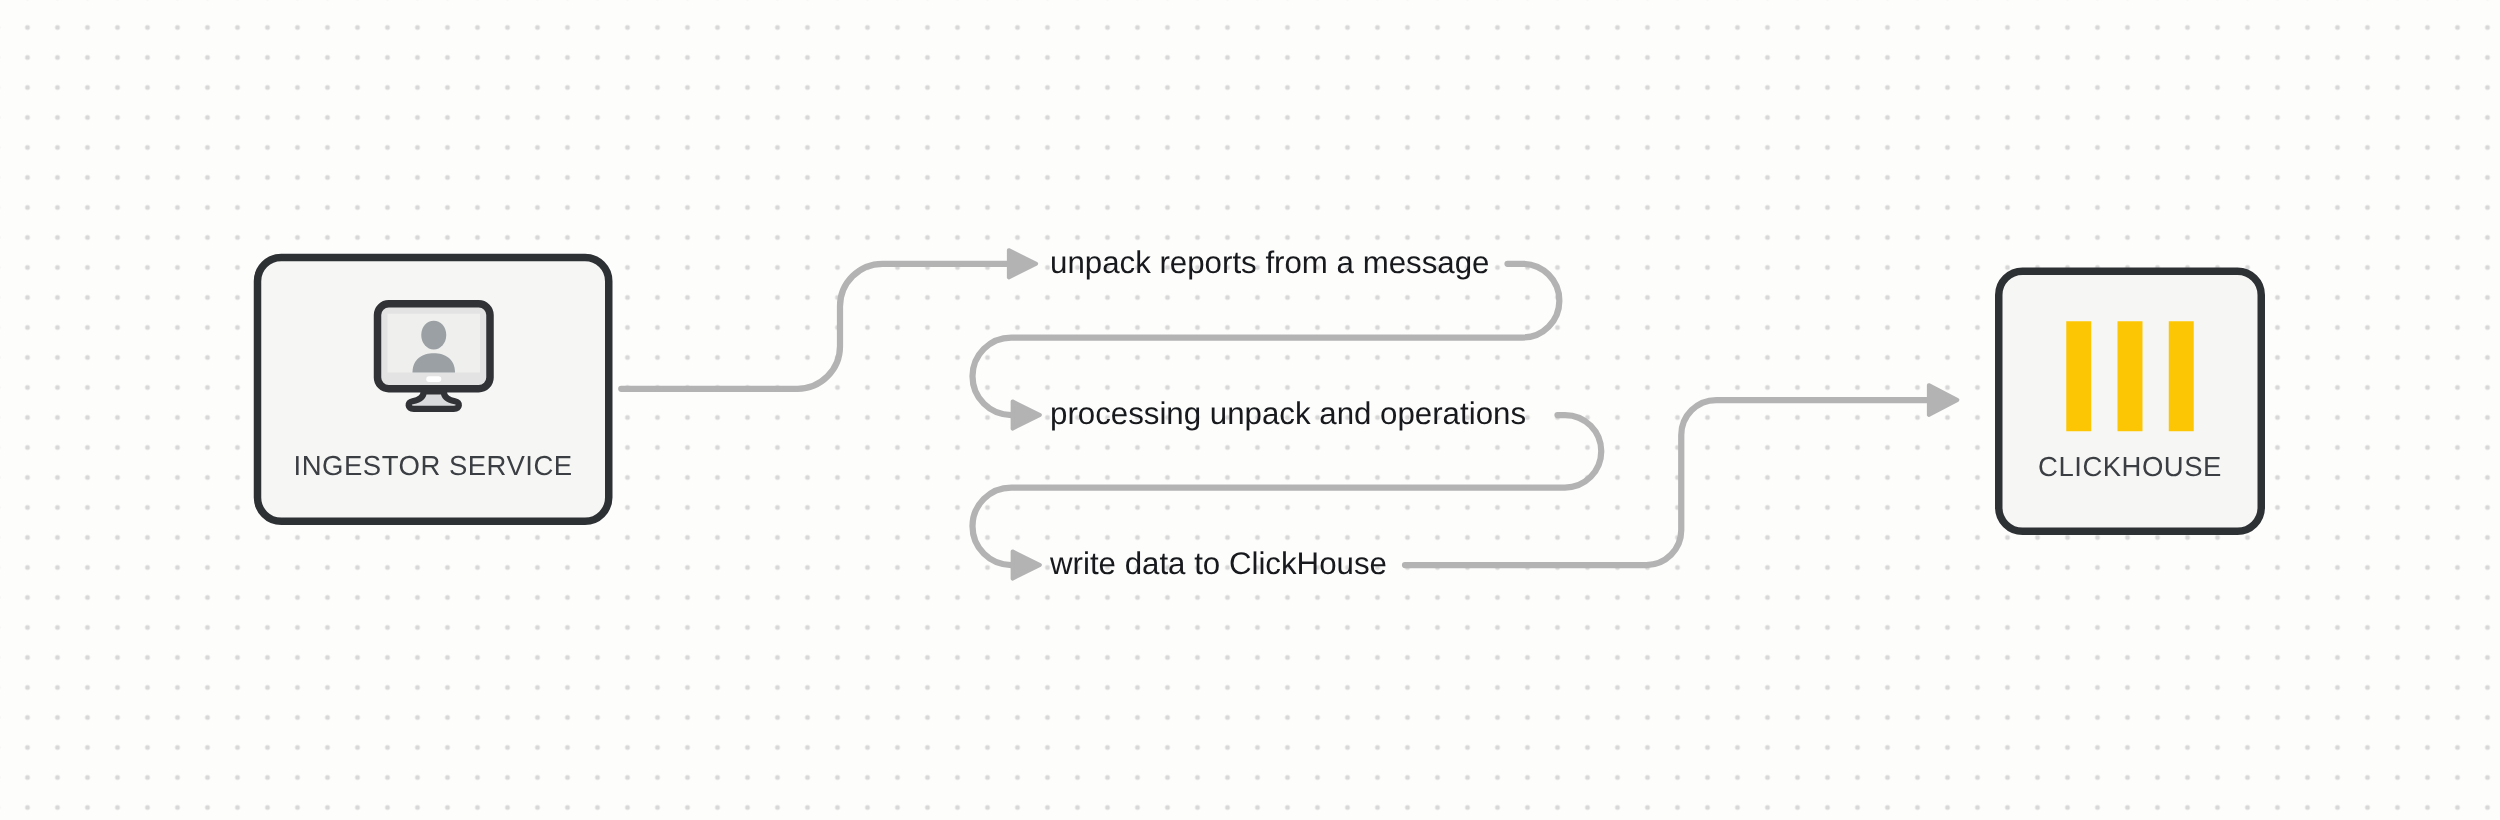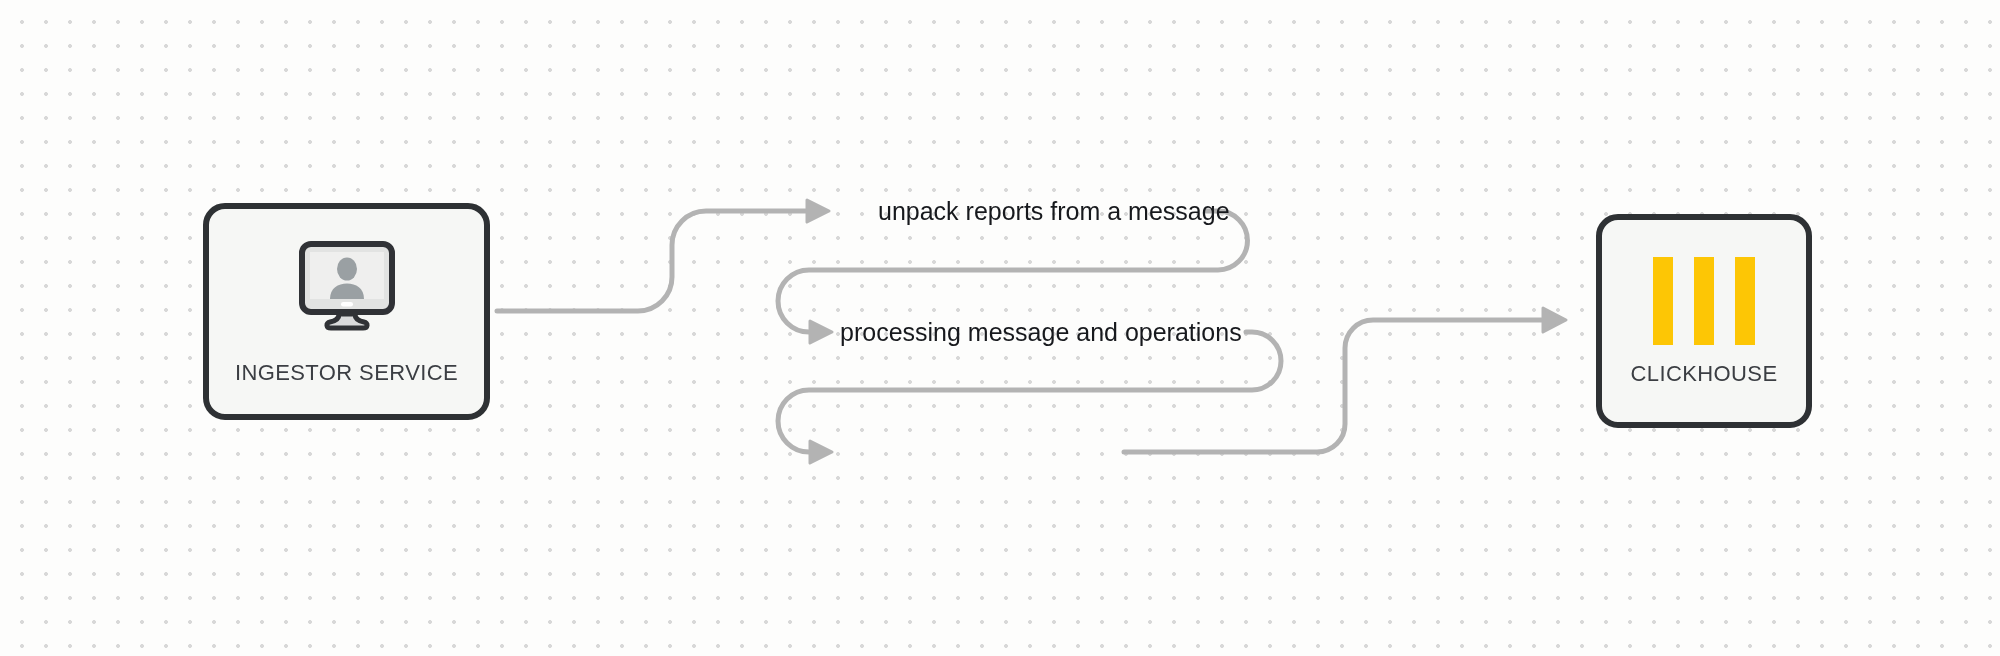--- a/index.html
+++ b/index.html
@@ -80,21 +80,21 @@
     background: #fdc605;
   }
   .step-label {
     position: absolute;
     transform: translateY(-50%);
     font-size: 25px;
     color: #17191d;
     white-space: nowrap;
     line-height: 1;
   }
-  .step-1 { left: 840px; top: 211px; margin-left: 38px; }
+  .step-1 { left: 840px; top: 211px; }
   .step-2 { left: 840px; top: 332px; }
   .step-3 { left: 840px; top: 452px; }
 </style>
 </head>
 <body>
 
 <div class="canvas">
 
   <svg class="connector-layer" viewBox="0 0 2000 656" xmlns="http://www.w3.org/2000/svg">
 
@@ -128,15 +128,16 @@
   <div class="node node-clickhouse">
     <span class="ch-bars">
       <span class="ch-bar"></span>
       <span class="ch-bar"></span>
       <span class="ch-bar"></span>
     </span>
     <span class="node-caption">CLICKHOUSE</span>
   </div>
 
   <div class="step-label step-1">unpack reports from a message</div>
-  <div class="step-label step-2">processing message and operations</div>
+  <div class="step-label step-2">processing unpack and operations</div>
+  <div class="step-label step-3">write data to ClickHouse</div>
 
 </div>
 
 </body></html>

